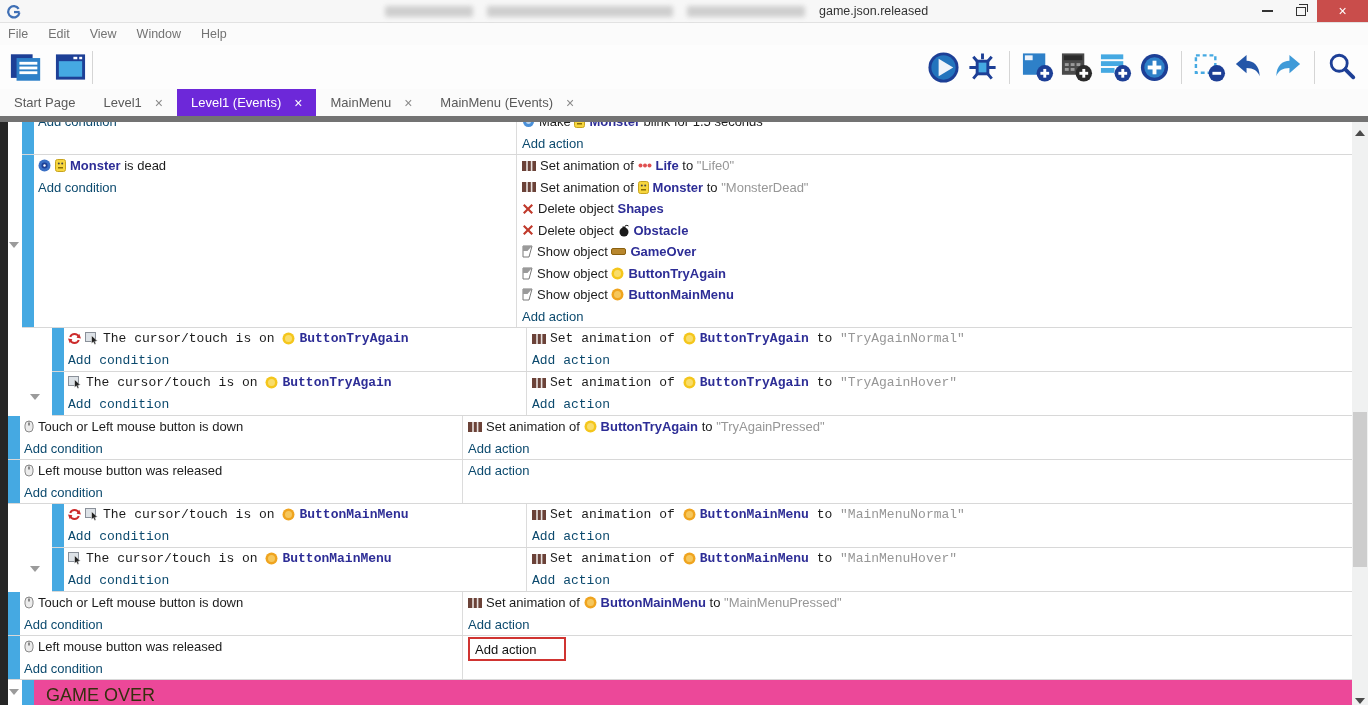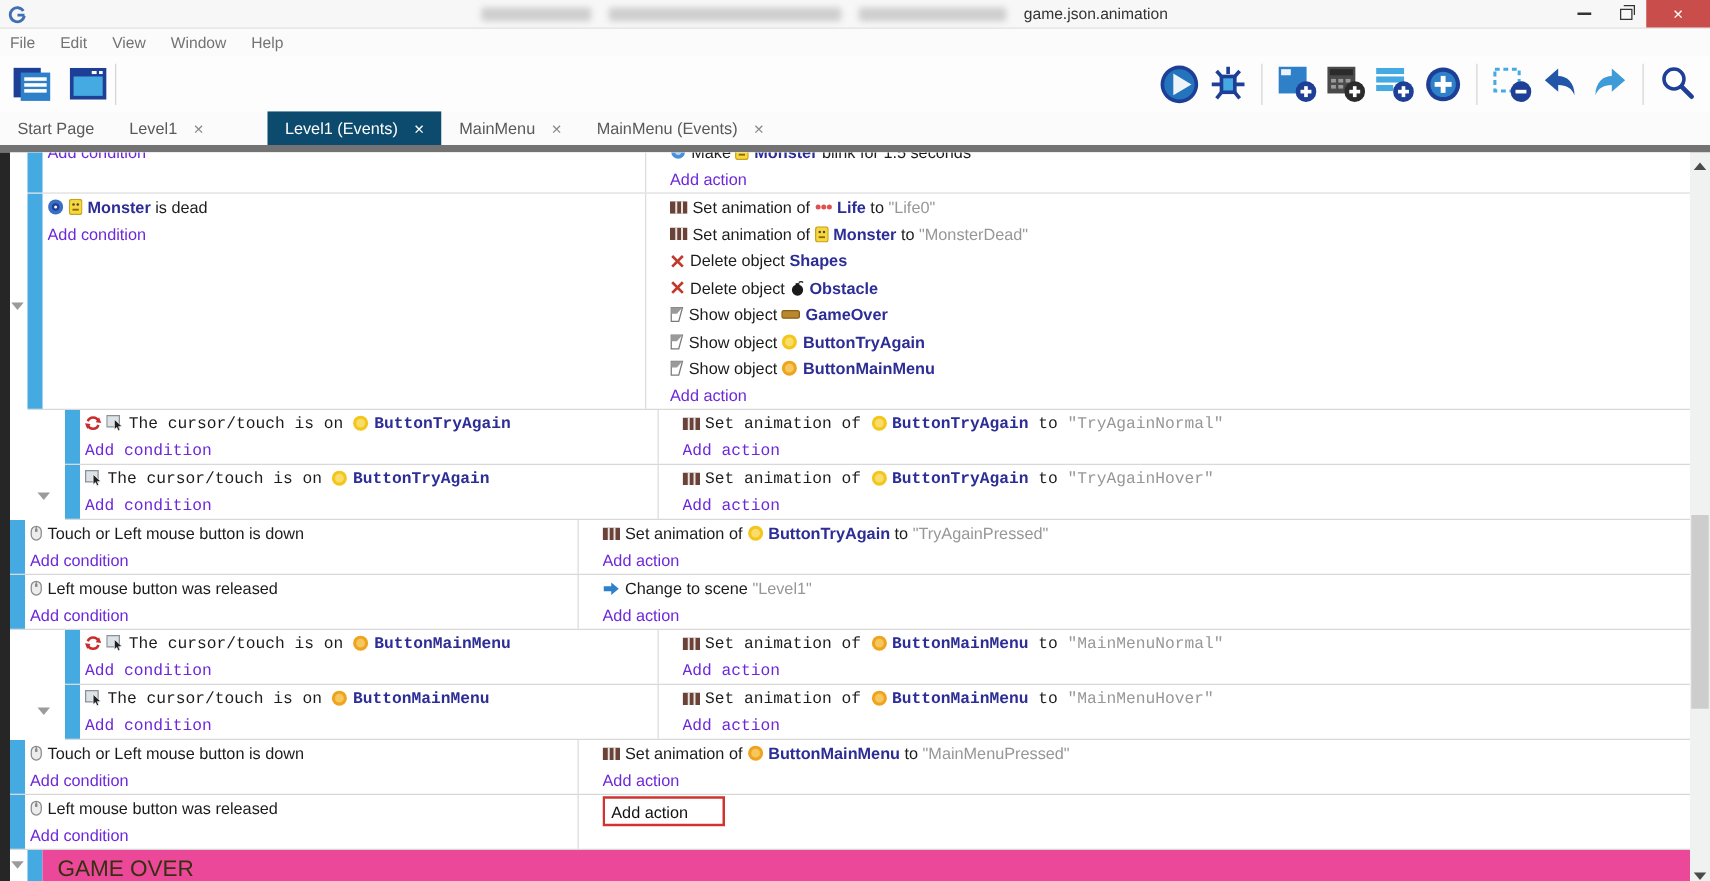--- a/index.html
+++ b/index.html
@@ -29,46 +29,46 @@
   
   .toolbar{height:44px;background:#fdfdfd;position:relative;display:flex;align-items:center;}
   .tb-left{display:flex;align-items:center;gap:8px;padding-left:8px;}
   .tb-right{position:absolute;right:8px;top:0;height:44px;display:flex;align-items:center;gap:3px;}
   .tb-btn{width:36px;height:36px;display:flex;align-items:center;justify-content:center;cursor:pointer;}
   .tb-sep{width:1px;height:33px;background:#d5d5d5;margin:0 6px;}
 
   
   .tabbar{height:27px;display:flex;background:#fbfbfb;font-size:13px;color:#595959;border-bottom:6px solid #737373;}
   .tab{display:flex;align-items:center;padding:0 14px;gap:13px;cursor:pointer;}
-  .tab.active{background:#0c4a6e;color:#fff;margin-left:37px;}
+  .tab.active{background:#6d28d9;color:#fff;}
   .tab-close{font-size:14px;color:#8a8a8a;}
   .tab.active .tab-close{color:#fff;}
 
   
   .events-wrap{position:relative;height:590px;display:flex;}
   .left-strip{width:8px;background:#262626;flex:none;}
   .sheet{width:1344px;flex:none;background:#fff;overflow:hidden;position:relative;}
   .vscroll{width:16px;flex:none;background:#f0f1f1;position:relative;}
   .sb-up{position:absolute;left:3px;top:8px;width:0;height:0;
          border-left:5px solid transparent;border-right:5px solid transparent;border-bottom:6px solid #4a4a4a;}
   .sb-down{position:absolute;left:3px;bottom:8px;width:0;height:0;
          border-left:5px solid transparent;border-right:5px solid transparent;border-top:6px solid #4a4a4a;}
   .sb-thumb{position:absolute;left:1px;top:290px;width:14px;height:155px;background:#cdcdcd;}
 
   .evt{display:flex;border-bottom:1px solid #d8d8d8;background:#fff;}
   .evt.cut{margin-top:-11px;}
   .lvl0{margin-left:14px;} .lvl1{margin-left:44px;font-family:Liberation Mono, monospace;} .lvl2{}
   .evt-bar{width:12px;background:#45a9e2;flex:none;}
   .evt-cond{flex:none;padding-left:4px;}
-  .evt-act{flex:1;min-width:0;border-left:1px solid #dcdcdc;padding-left:19px;}
+  .evt-act{flex:1;min-width:0;border-left:1px solid #dcdcdc;padding-left:5px;}
   .row{height:21.5px;display:flex;align-items:center;font-size:13px;color:#1c1c1c;
        white-space:pre;overflow:hidden;}
   .row .obj{font-weight:700;color:#2d2d96;}
   .row .param{color:#979797;}
-  .row.ph{color:#6d28d9;}
+  .row.ph{color:#0c4a6e;}
   .row.hl-row{height:26px;}
   .hl-box{display:inline-flex;align-items:center;border:2px solid #d03431;height:20px;
           padding:0 28px 0 5px;color:#111;background:#fff;}
   .seg-icon{display:inline-flex;align-items:center;margin-right:4px;flex:none;}
 
   .evt-comment{display:flex;height:30px;border-bottom:1px solid #d8d8d8;}
   .comment-body{flex:1;background:#ec4899;display:flex;align-items:center;padding-left:12px;
                 font-size:18px;color:#35300f;}
 
   .tree-arrow{position:absolute;width:0;height:0;border-left:5px solid transparent;
@@ -84,21 +84,21 @@
     <span class="app-logo">
       <svg width="15" height="15" viewBox="0 0 16 16">
           <path d="M13.5 5.2 A6 6 0 1 0 14.3 9.2" stroke="#3f6fb5" stroke-width="2.4" fill="none"></path>
           <path d="M8.5 8.6 h6" stroke="#3f6fb5" stroke-width="2.4"></path>
         </svg>
     </span>
     <div class="title-area">
       <span class="blur" style="width:88px"></span>
       <span class="blur" style="width:186px"></span>
       <span class="blur" style="width:118px"></span>
-      <span class="title-text">game.json.animation</span>
+      <span class="title-text">game.json.released</span>
     </div>
     <div class="win-controls">
       <span class="win-btn">
           <span class="min-bar"></span>
         </span>
       <span class="win-btn">
           <span class="restore"></span>
         </span>
       <span class="win-btn win-close">×</span>
     </div>
@@ -410,23 +410,20 @@
           <div class="evt-bar"></div>
           <div class="evt-cond" style="width: 438px;">
             <div class="row"><span class="seg-icon"><svg width="10" height="13" viewBox="0 0 10 13">
                   <rect x="1" y="1" width="8" height="11" rx="4" fill="#ececec" stroke="#8a8a8a"></rect>
                   <line x1="5" y1="1" x2="5" y2="5" stroke="#8a8a8a"></line>
                   <rect x="4" y="3" width="2" height="2.5" fill="#8a8a8a"></rect>
                 </svg></span><span class="txt">Left mouse button was released</span></div>
             <div class="row ph">Add condition</div>
           </div>
           <div class="evt-act">
-            <div class="row"><span class="seg-icon"><svg width="14" height="12" viewBox="0 0 14 12">
-                  <path d="M1 4 h6 V1 l6 5 -6 5 V8 H1 Z" fill="#2e80c8"></path>
-                </svg></span><span class="txt">Change to scene </span><span class="param">"Level1"</span></div>
             <div class="row ph">Add action</div>
           </div>
         </div>
         <div class="evt lvl1">
           <div class="evt-bar"></div>
           <div class="evt-cond" style="width: 458px;">
             <div class="row"><span class="seg-icon"><svg width="13" height="13" viewBox="0 0 13 13">
                   <path d="M2.2 5 A4.6 4.6 0 0 1 10.8 5" stroke="#cc2b2b" stroke-width="2" fill="none"></path>
                   <polygon points="11.2,1.8 13,6.4 8.6,5.8" fill="#cc2b2b"></polygon>
                   <path d="M10.8 8 A4.6 4.6 0 0 1 2.2 8" stroke="#cc2b2b" stroke-width="2" fill="none"></path>

